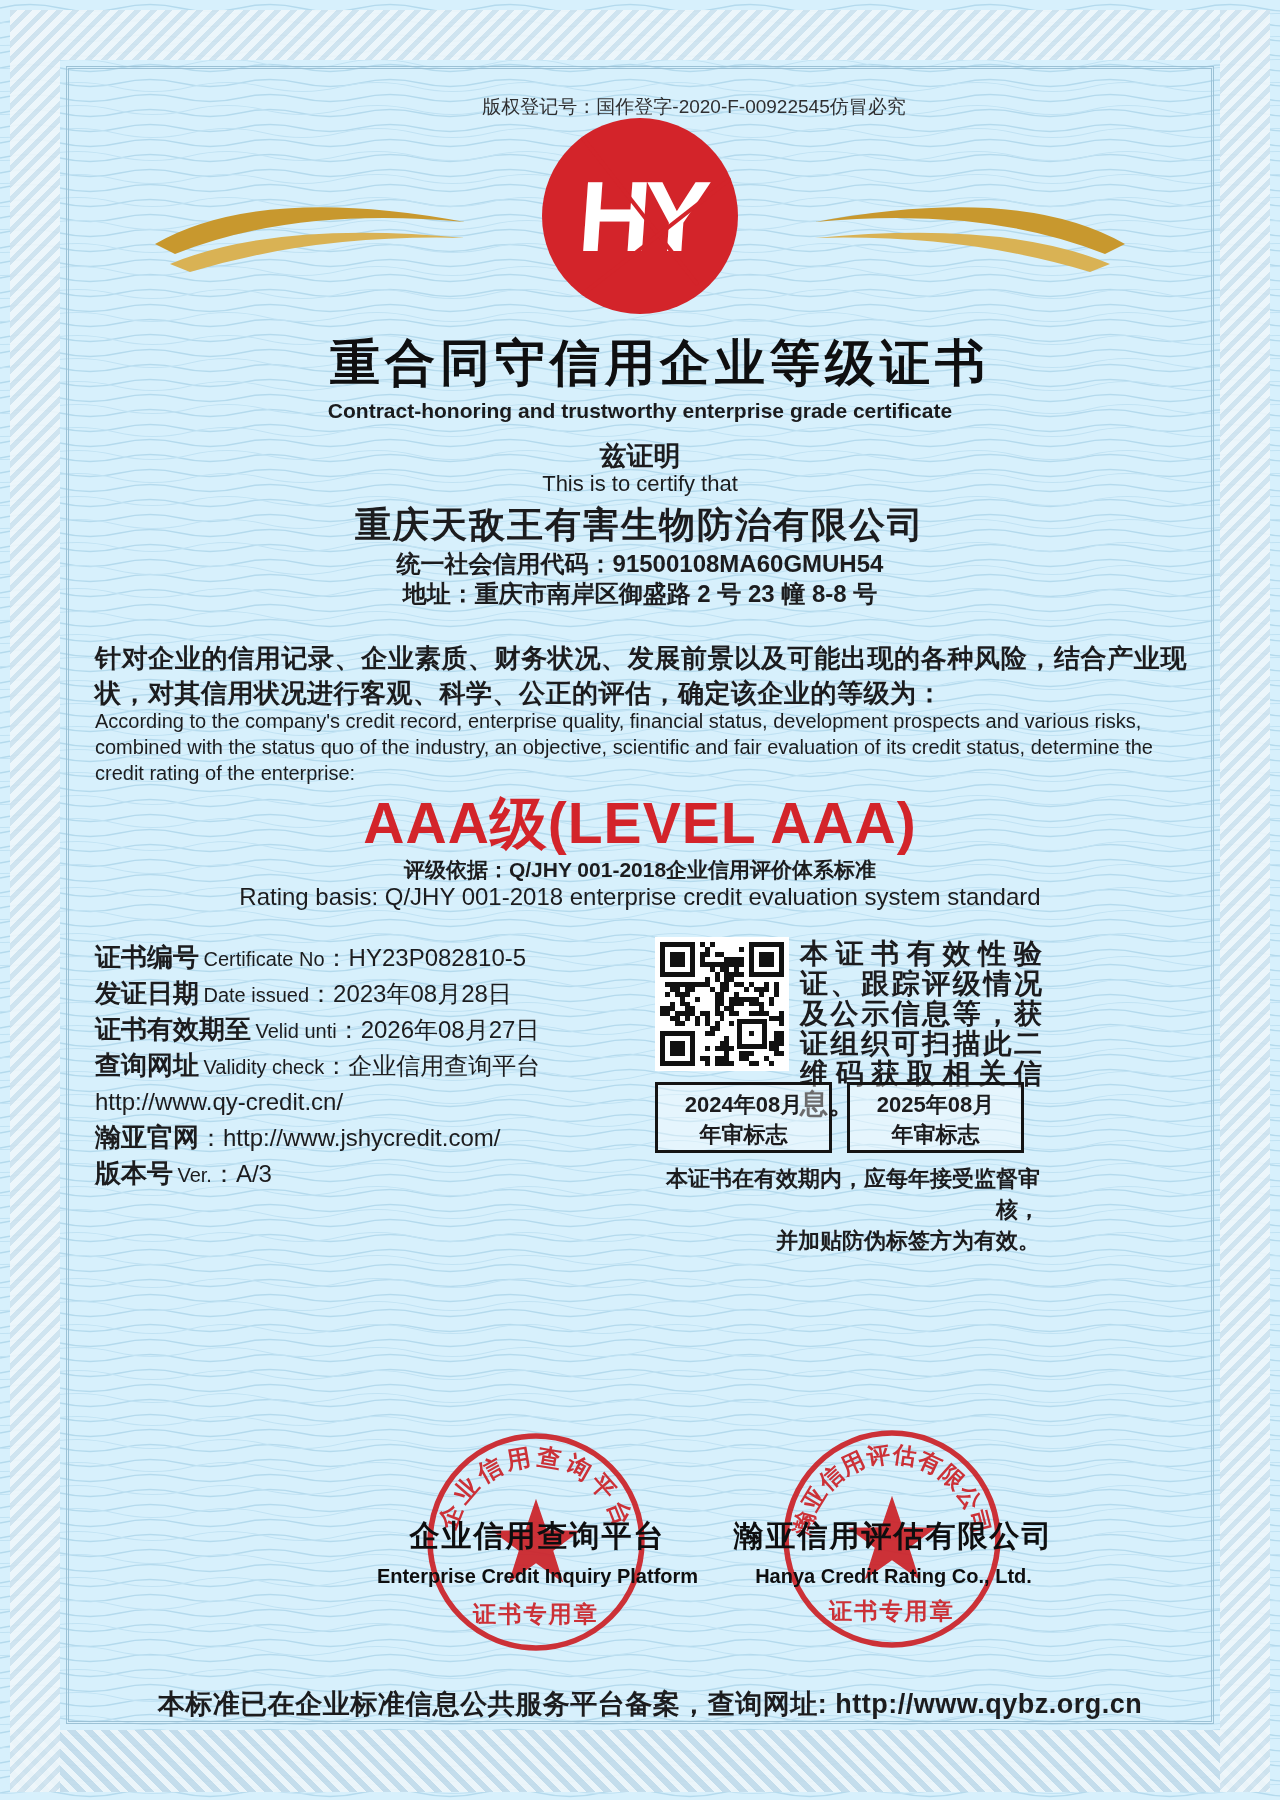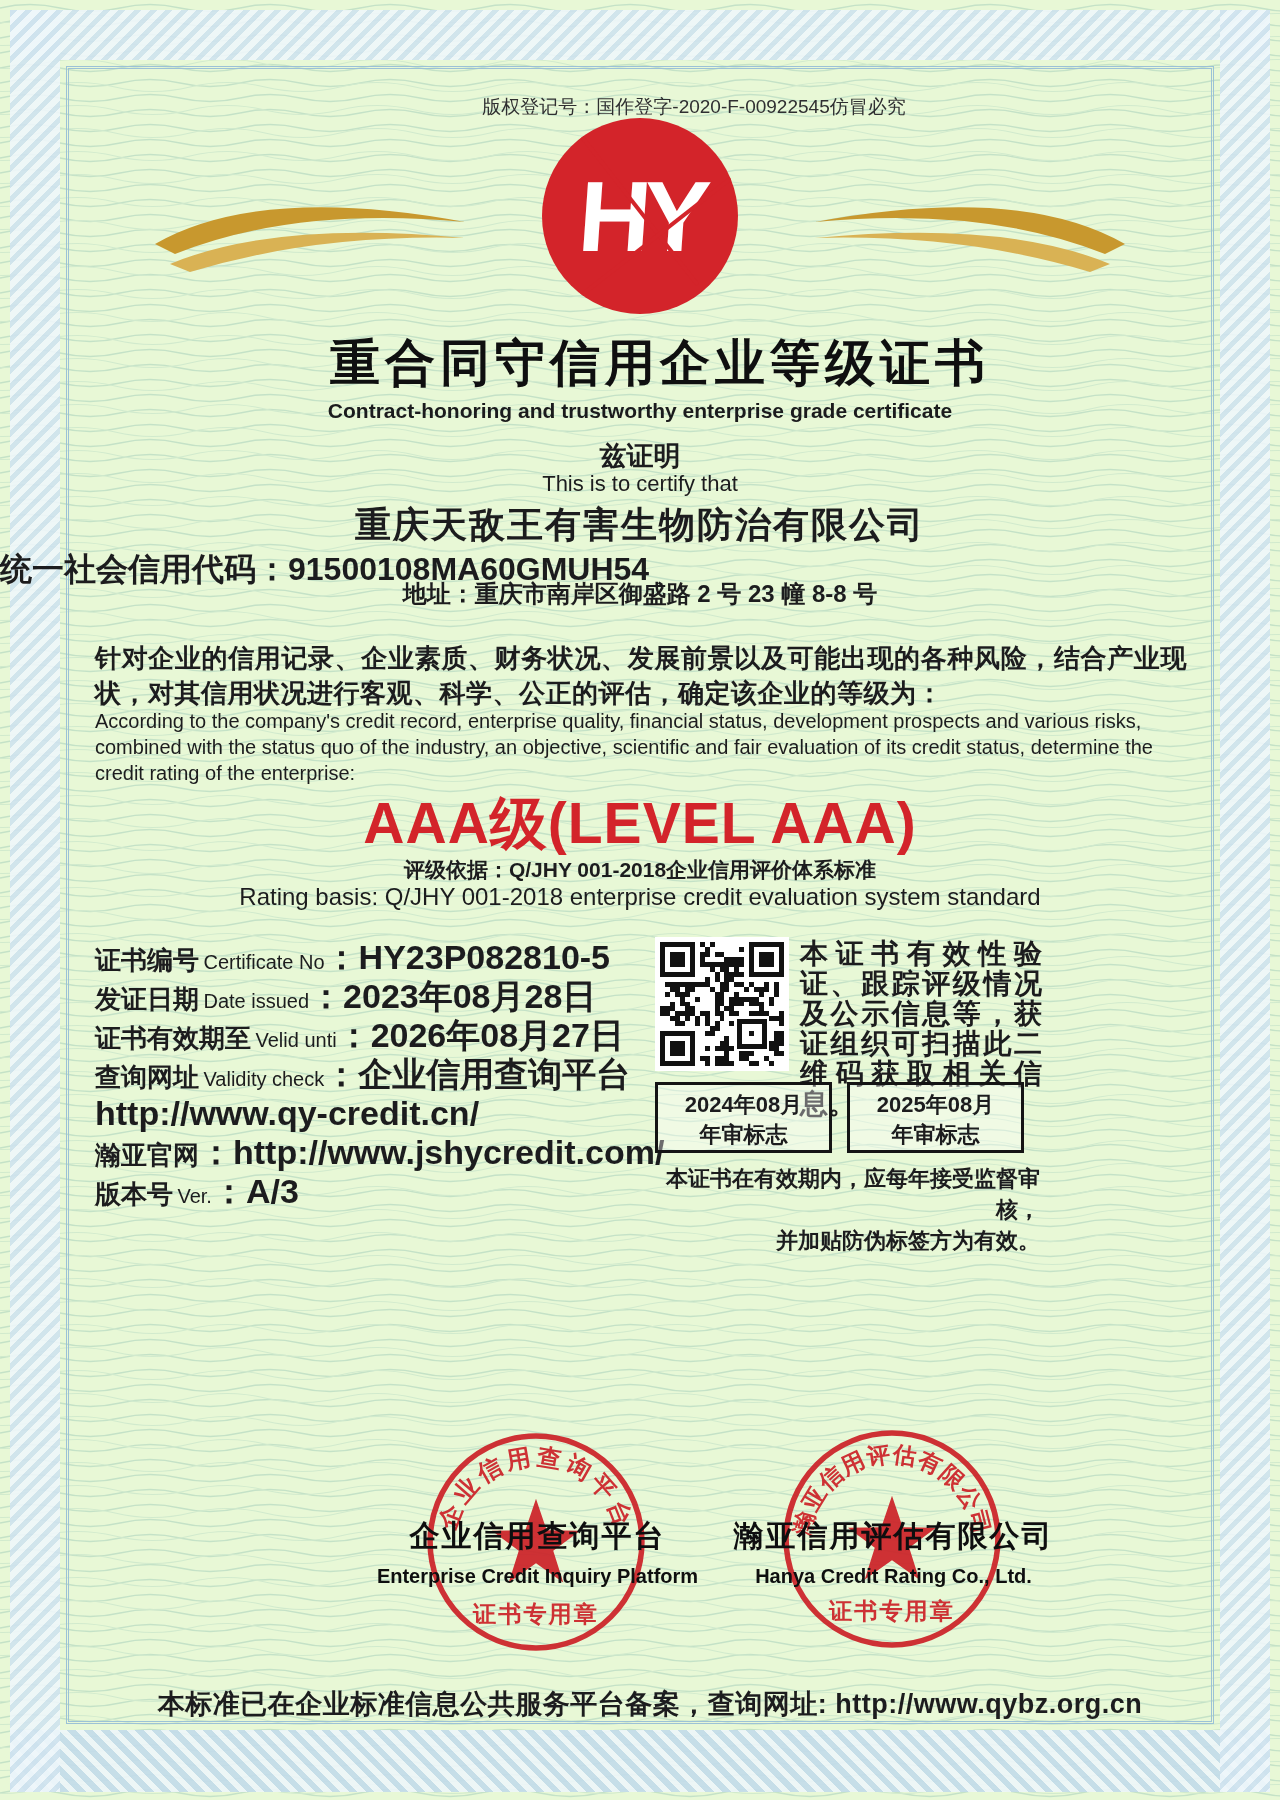--- a/index.html
+++ b/index.html
@@ -1,19 +1,19 @@
 <!DOCTYPE html>
 <html><head>
 <meta charset="utf-8">
 <style>
   html,body { margin:0; padding:0; background:#ffffff; }
   * { box-sizing:border-box; }
   .cert {
     position:relative; width:1280px; height:1800px; overflow:hidden;
-    background:#bef264; font-family:"Liberation Sans","DejaVu Sans",sans-serif; color:#1c1c1e;
+    background:#7dd3fc; font-family:"Liberation Sans","DejaVu Sans",sans-serif; color:#1c1c1e;
   }
   .bg-waves { position:absolute; inset:0; z-index:0; opacity:.75; }
   
   .band { position:absolute; z-index:1;
     background:
       repeating-linear-gradient(135deg,#cfe3ef 0 5px,#eff7fb 5px 11px),
       #e8f2f8; opacity:.9; }
   .band-top    { top:10px; left:10px; right:10px; height:50px; }
   .band-bottom { bottom:8px; left:10px; right:10px; height:62px;
     background: repeating-linear-gradient(45deg,#c3dcEB 0 6px,#eef6fa 6px 12px), #e8f2f8; }
@@ -39,37 +39,37 @@
   .flourish.right { right:145px; transform:scaleX(-1); }
 
   .title-cn { position:absolute; top:330px; left:0; right:0; text-align:center;
     font-size:50px; font-weight:700; letter-spacing:5px; color:#0f0f10;padding-left:40px; }
   .title-en { position:absolute; top:399px; left:0; right:0; text-align:center;
     font-size:21px; font-weight:600; color:#1b1b1d; }
   .certify-cn { position:absolute; top:438px; left:0; right:0; text-align:center; font-size:27px; font-weight:600; }
   .certify-en { position:absolute; top:471px; left:0; right:0; text-align:center; font-size:22px; font-weight:500; }
   .company { position:absolute; top:501px; left:0; right:0; text-align:center;
     font-size:36px; font-weight:800; letter-spacing:2px; }
-  .credit-code { position:absolute; top:548px; left:0; right:0; text-align:left; font-size:32px; font-weight:600; }
+  .credit-code { position:absolute; top:548px; left:0; right:0; text-align:center; font-size:24px; font-weight:600; }
   .address { position:absolute; top:578px; left:0; right:0; text-align:center; font-size:24px; font-weight:600; }
 
   .para-cn { position:absolute; left:95px; width:1092px; top:641px;
     font-size:26px; line-height:35px; font-weight:600; text-align:justify; letter-spacing:.5px; }
   .para-en { position:absolute; left:95px; width:1092px; top:708px;
     font-size:20px; line-height:26px; font-weight:500; text-align:left; }
   .level { position:absolute; top:786px; left:0; right:0; text-align:center;
     font-size:57px; font-weight:800; color:#d3242a; letter-spacing:1px; }
   .basis-cn { position:absolute; top:856px; left:0; right:0; text-align:center; font-size:21px; font-weight:600; }
   .basis-en { position:absolute; top:883px; left:0; right:0; text-align:center; font-size:24px; font-weight:500; }
 
   .details { position:absolute; left:95px; top:941px; width:565px; }
   .d-line { line-height:33px; white-space:nowrap; }
   .d-cn  { font-size:26px; font-weight:600; }
   .d-en  { font-size:20px; font-weight:500; }
-  .d-val { font-size:34px; font-weight:700; }
+  .d-val { font-size:24px; font-weight:400; }
 
   .qr { position:absolute; left:655px; top:937px; width:134px; height:134px; background:#fff; padding:5px; }
   .qr svg { width:100%; height:100%; display:block; }
   .qr-caption { position:absolute; left:800px; top:939px; width:242px;
     font-size:28px; line-height:30px; font-weight:600; text-align:justify; }
 
   .audit-row { position:absolute; left:655px; top:1082px; display:flex; gap:15px; }
   .audit-box { width:177px; height:71px; border:3px solid #141414; text-align:center;
     padding-top:5px; background:rgba(255,255,255,.35); }
   .audit-box .m { font-size:22px; font-weight:600; line-height:30px; }

